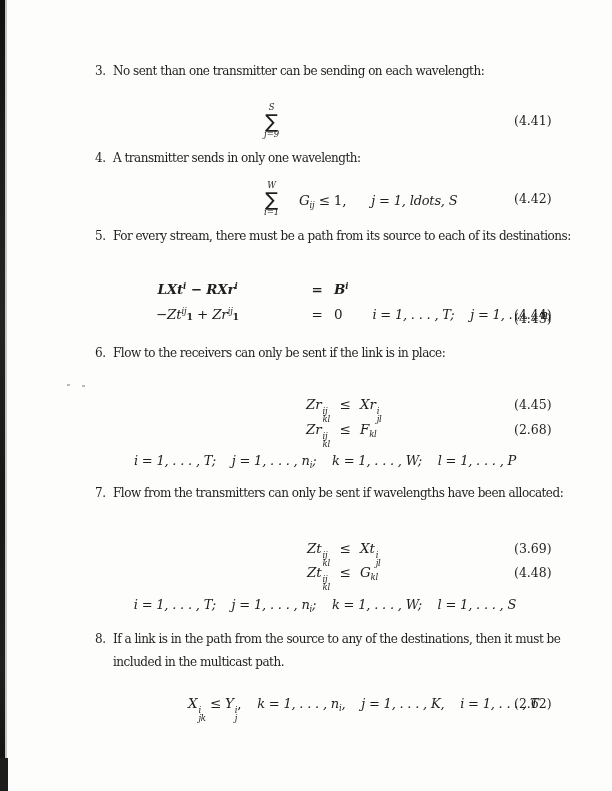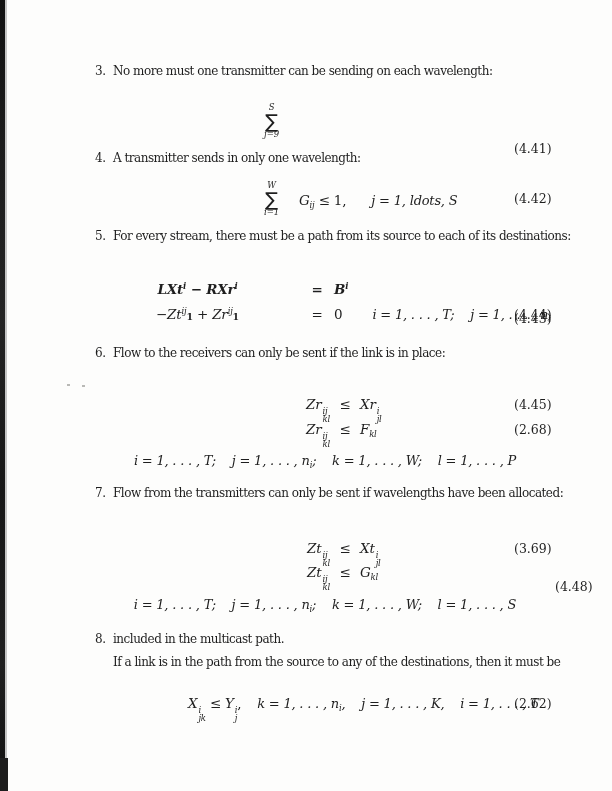--- a/index.html
+++ b/index.html
@@ -56,31 +56,31 @@
 <div class="page">
 
   <div class="scanbar"></div>
   <div class="scanbar-soft"></div>
   <div class="scanbar-notch"></div>
   <div class="speck" style="left:67px;top:384px;"></div>
   <div class="speck" style="left:82px;top:385px;"></div>
 
   <div class="item" style="left:95px;top:63px;">
     <span class="inum">3.</span>
-    <span class="itext">No more must one transmitter can be sending on each wavelength:</span>
+    <span class="itext">No sent than one transmitter can be sending on each wavelength:</span>
   </div>
 
   <div class="sumwrap" style="left:264px;top:103px;width:250px;height:42px;">
     <span class="sumstack">
       <span class="sumlim">S</span>
       <span class="sumsym">∑</span>
       <span class="sumlim">j=9</span>
     </span>
   </div>
-  <div class="tag" style="top:113px;margin-top:28px;">(4.41)</div>
+  <div class="tag" style="top:113px;">(4.41)</div>
 
   <div class="item" style="left:95px;top:150px;">
     <span class="inum">4.</span>
     <span class="itext">A transmitter sends in only one wavelength:</span>
   </div>
 
   <div class="sumwrap" style="left:264px;top:181px;width:250px;height:42px;">
     <span class="sumstack">
       <span class="sumlim">W</span>
       <span class="sumsym">∑</span>
@@ -146,29 +146,29 @@
         </span></span>
   </div>
   <div class="tag" style="top:541px;">(3.69)</div>
 
   <div class="eqrow" style="left:95px;top:564px;">
     <span class="lhsB"><span>Zt</span><span class="ss">
           <span>ij</span>
           <span>kl</span>
         </span></span><span class="relB up">≤</span><span><span>G</span><span class="sub">kl</span></span>
   </div>
-  <div class="tag" style="top:579px;margin-left:41px;">(4.48)</div>
+  <div class="tag" style="top:565px;">(4.48)</div>
 
   <div class="condline" style="top:597px;"><span>i = 1, . . . , T;    j = 1, . . . , n</span><span class="sub">i</span><span>;    k = 1, . . . , W;    l = 1, . . . , S</span></div>
 
   <div class="item" style="left:95px;top:628px;">
     <span class="inum" style="line-height:23px;">8.</span>
     <span>
+      <span class="iline" style="display:block;">If a link is in the path from the source to any of the destinations, then it must be</span>
       <span class="iline" style="display:block;">included in the multicast path.</span>
-      <span class="iline" style="display:block;">If a link is in the path from the source to any of the destinations, then it must be</span>
     </span>
   </div>
 
   <div class="eqrow" style="left:188px;top:695px;">
     <span><span>X</span><span class="ss">
           <span>i</span>
           <span>jk</span>
         </span></span><span class="up"> ≤ </span><span><span>Y</span><span class="ss">
           <span>i</span>
           <span>j</span>

